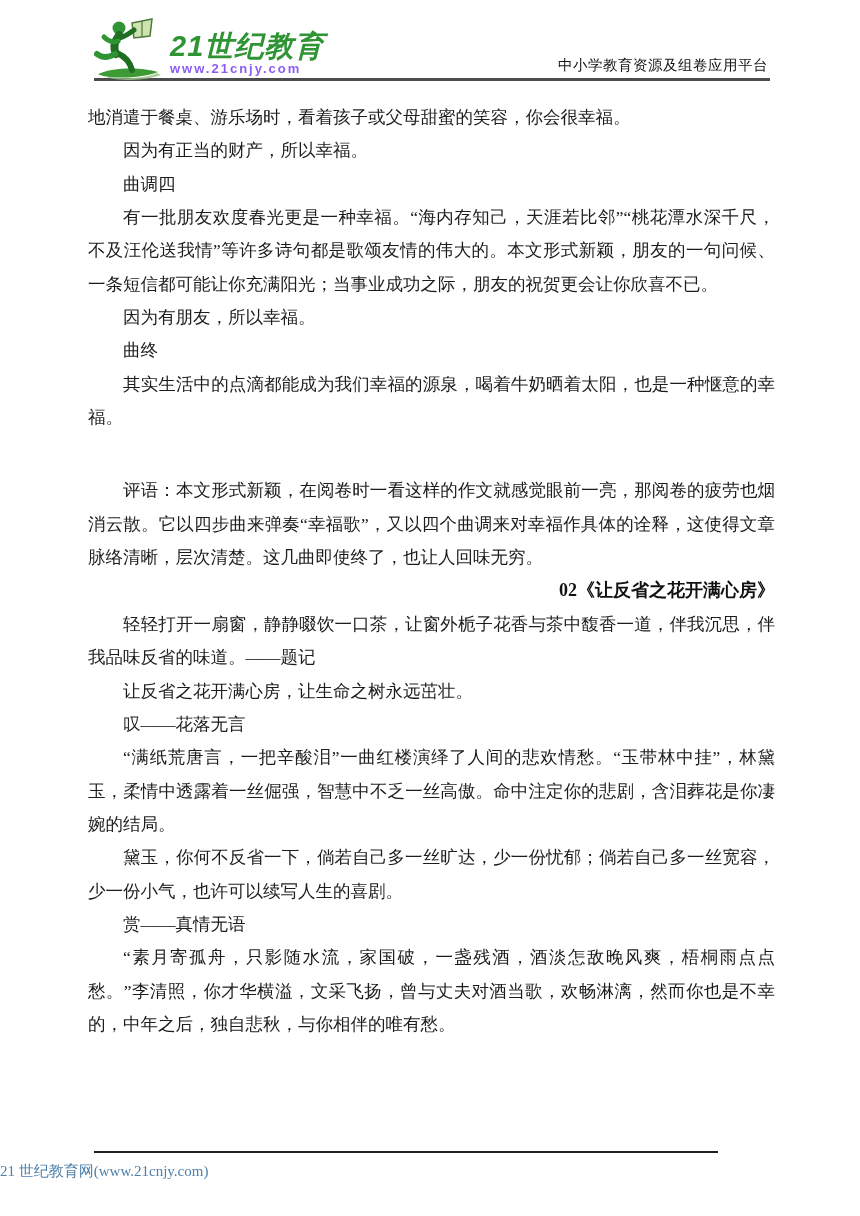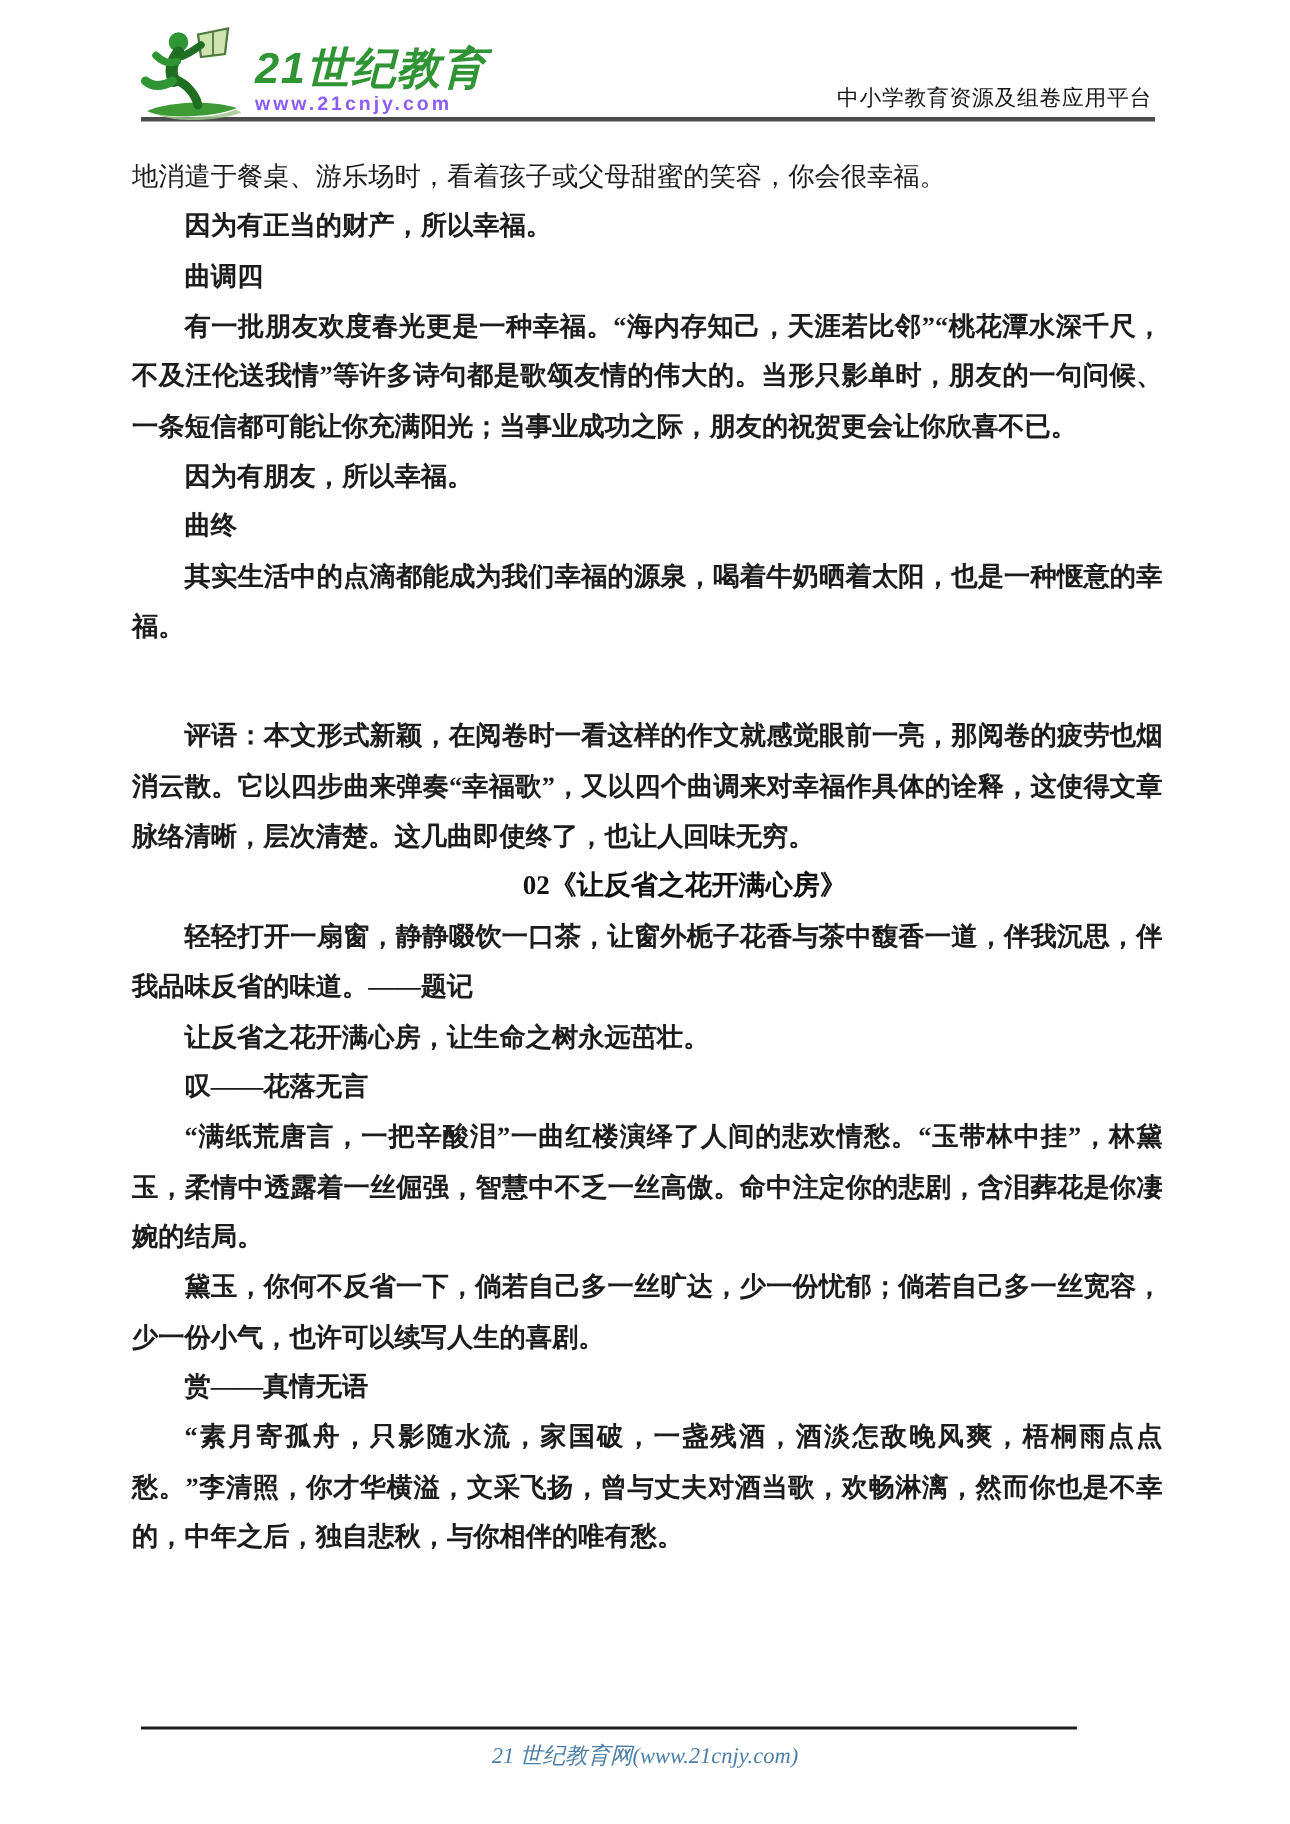--- a/index.html
+++ b/index.html
@@ -47,45 +47,43 @@
   
   .content {
     position: absolute;
     left: 88px; top: 101px;
     width: 687px;
     font-size: 17.5px;
     line-height: 33.35px;
     text-align: justify;
   }
   .content p { margin: 0; }
-  .content p.indent { text-indent: 2em; font-weight: bold; }
+  .content p.indent { text-indent: 2em; }
   .comment-block { margin-top: 40px; }
   .essay-title {
     margin-top: 69px;
-    text-align: center;
+    text-align: right;
     text-indent: 50px;
     font-weight: bold;
     font-size: 18px;
     color: #111111;
   }
   
   .footer-rule {
     position: absolute;
     left: 94px; top: 1151px;
     width: 624px; height: 2px;
     background: #1e1e1e;
   }
   .footer-text {
     position: absolute;
     left: 0; top: 1160px;
     width: 860px;
-    text-align: center;
     font-size: 15px;
     line-height: 22px;
-    font-style: italic;
   }
 </style>
 </head>
 <body>
 
 <div class="header">
   <div class="logo">
     <span class="logo-icon">
       <svg width="74" height="62" viewBox="0 0 74 62" xmlns="http://www.w3.org/2000/svg">
         <path d="M4 56 C 20 49, 48 49, 64 54 C 50 60, 16 62, 4 56 Z" fill="#3d9a35"></path>
@@ -106,21 +104,21 @@
     </span>
   </div>
   <div class="platform">中小学教育资源及组卷应用平台</div>
 </div>
 
 <div class="content">
   <div>
       <p>地消遣于餐桌、游乐场时，看着孩子或父母甜蜜的笑容，你会很幸福。</p>
       <p class="indent">因为有正当的财产，所以幸福。</p>
       <p class="indent">曲调四</p>
-      <p class="indent">有一批朋友欢度春光更是一种幸福。“海内存知己，天涯若比邻”“桃花潭水深千尺，不及汪伦送我情”等许多诗句都是歌颂友情的伟大的。当形只影单时，朋友的一句问候、一条短信都可能让你充满阳光；当事业成功之际，朋友的祝贺更会让你欣喜不已。</p>
+      <p class="indent">有一批朋友欢度春光更是一种幸福。“海内存知己，天涯若比邻”“桃花潭水深千尺，不及汪伦送我情”等许多诗句都是歌颂友情的伟大的。本文形式新颖，朋友的一句问候、一条短信都可能让你充满阳光；当事业成功之际，朋友的祝贺更会让你欣喜不已。</p>
       <p class="indent">因为有朋友，所以幸福。</p>
       <p class="indent">曲终</p>
       <p class="indent">其实生活中的点滴都能成为我们幸福的源泉，喝着牛奶晒着太阳，也是一种惬意的幸福。</p>
     </div>
   <div class="comment-block">
     <p class="indent">评语：本文形式新颖，在阅卷时一看这样的作文就感觉眼前一亮，那阅卷的疲劳也烟消云散。它以四步曲来弹奏“幸福歌”，又以四个曲调来对幸福作具体的诠释，这使得文章脉络清晰，层次清楚。这几曲即使终了，也让人回味无穷。</p>
   </div>
   <p class="essay-title">02《让反省之花开满心房》</p>
   <div>
       <p class="indent">轻轻打开一扇窗，静静啜饮一口茶，让窗外栀子花香与茶中馥香一道，伴我沉思，伴我品味反省的味道。——题记</p>

